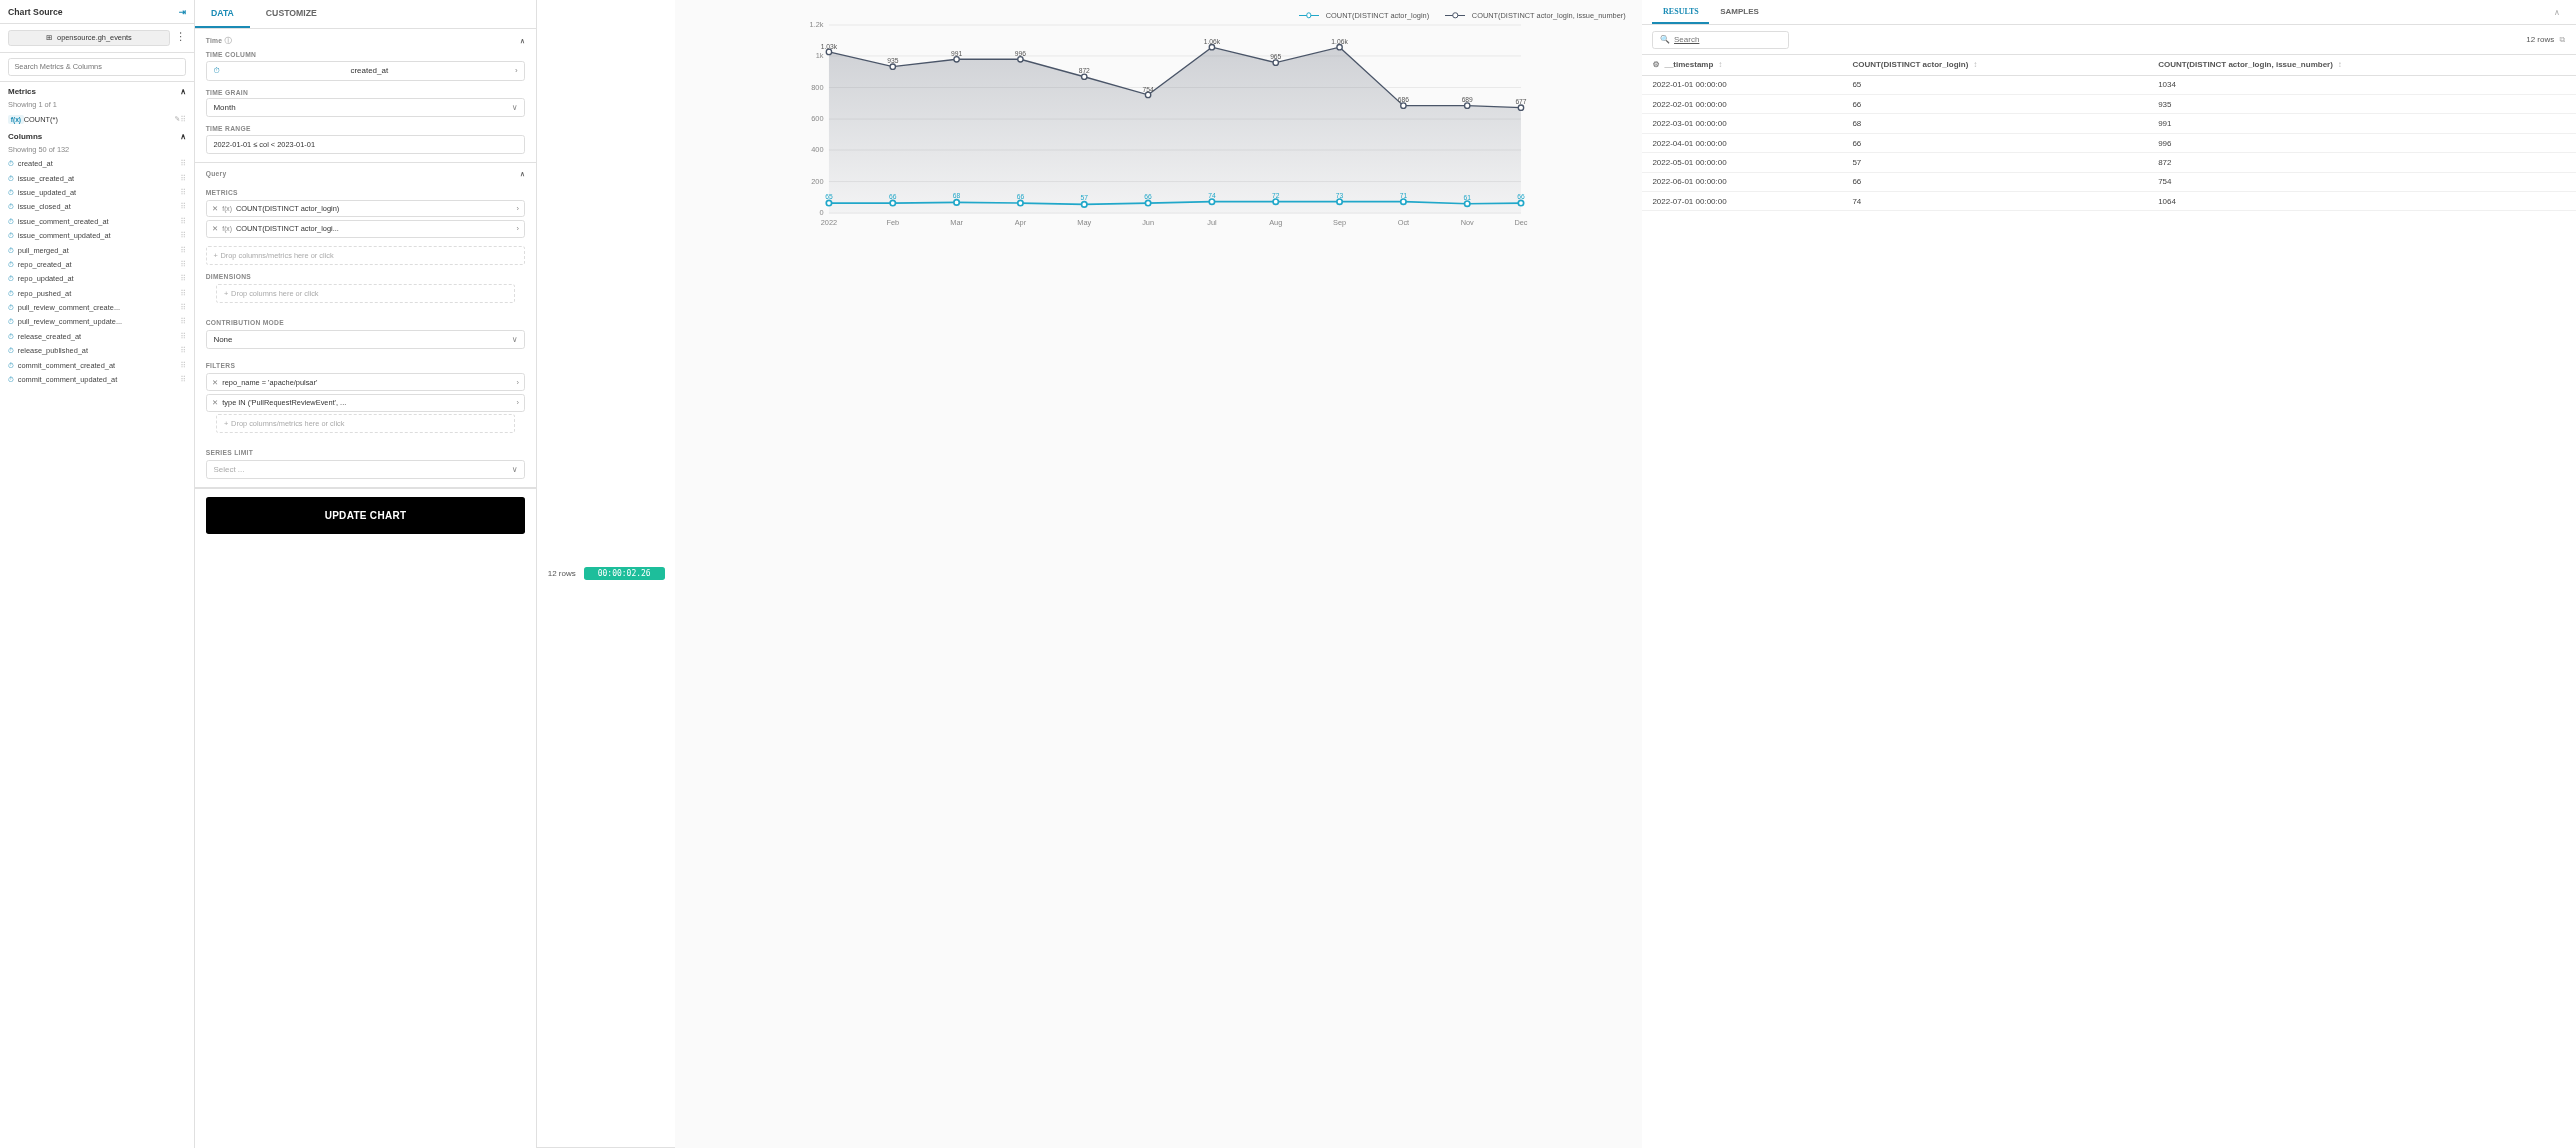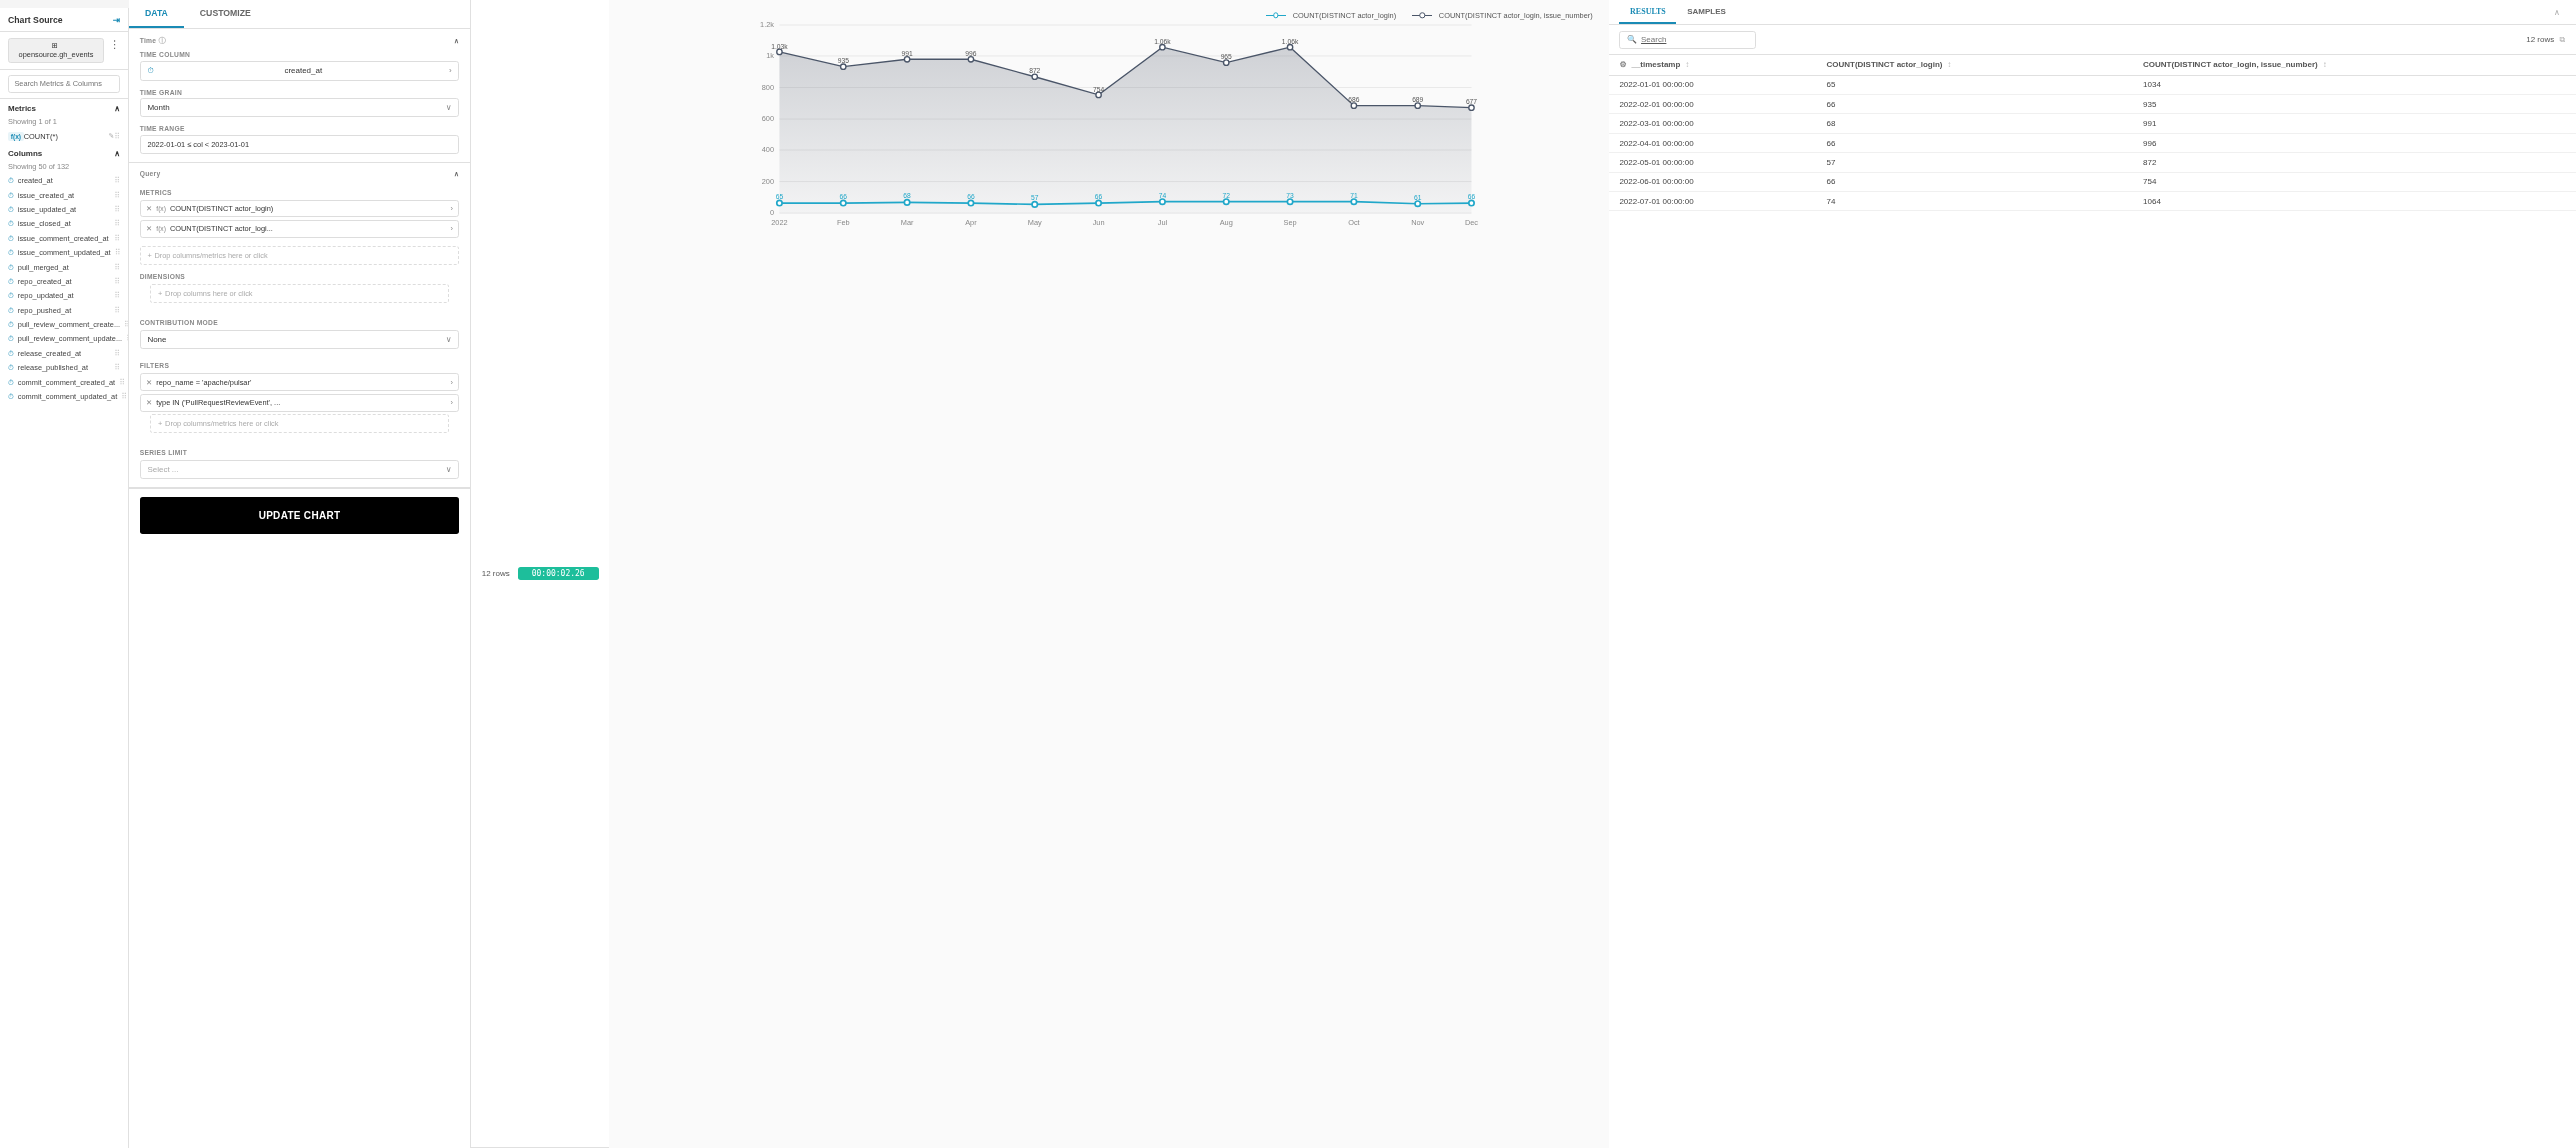--- a/index.html
+++ b/index.html
@@ -1,19 +1,19 @@
 <!DOCTYPE html>
 <html style="font-size:10.7px"><head>
   <meta charset="utf-8">
   <style>
     * { box-sizing: border-box; margin: 0; padding: 0; }
     body { font-family: -apple-system, BlinkMacSystemFont, 'Segoe UI', sans-serif; font-size: 8px; background: #f5f5f5; display: flex; height: 100vh; overflow: hidden; color: #333; }
 
     
-    .left-panel { width: 129px; background: #fff; border-right: 0.7px solid #e0e0e0; display: flex; flex-direction: column; flex-shrink: 0; margin-top: 8px; }
+    .left-panel { width: 195px; background: #fff; border-right: 0.7px solid #e0e0e0; display: flex; flex-direction: column; flex-shrink: 0; }
     .chart-source-header { display: flex; align-items: center; justify-content: space-between; padding: 6.7px 8px; border-bottom: 0.7px solid #e0e0e0; font-weight: 600; font-size: 8.7px; }
     .datasource-row { display: flex; padding: 5.4px 8px; border-bottom: 0.7px solid #e0e0e0; }
     .datasource-badge { background: #f0f0f0; border: 0.7px solid #ddd; border-radius: 2.7px; padding: 2.7px 6.7px; font-size: 7.4px; flex: 1; text-align: center; }
     .datasource-more { margin-left: 5.4px; color: #666; cursor: pointer; font-size: 10.7px; }
     .search-box { padding: 5.4px 8px; border-bottom: 0.7px solid #e0e0e0; }
     .search-box input { width: 100%; border: 0.7px solid #ddd; border-radius: 2.7px; padding: 3.4px 5.4px; font-size: 7.4px; color: #999; }
     .section-header { display: flex; align-items: center; justify-content: space-between; padding: 5.4px 8px 2.7px; font-weight: 600; font-size: 8px; }
     .section-header .chevron { cursor: pointer; }
     .showing-label { padding: 1.3px 8px 2.7px; font-size: 7.4px; color: #888; }
     .metric-row { display: flex; align-items: center; padding: 2.7px 8px; gap: 0; }

